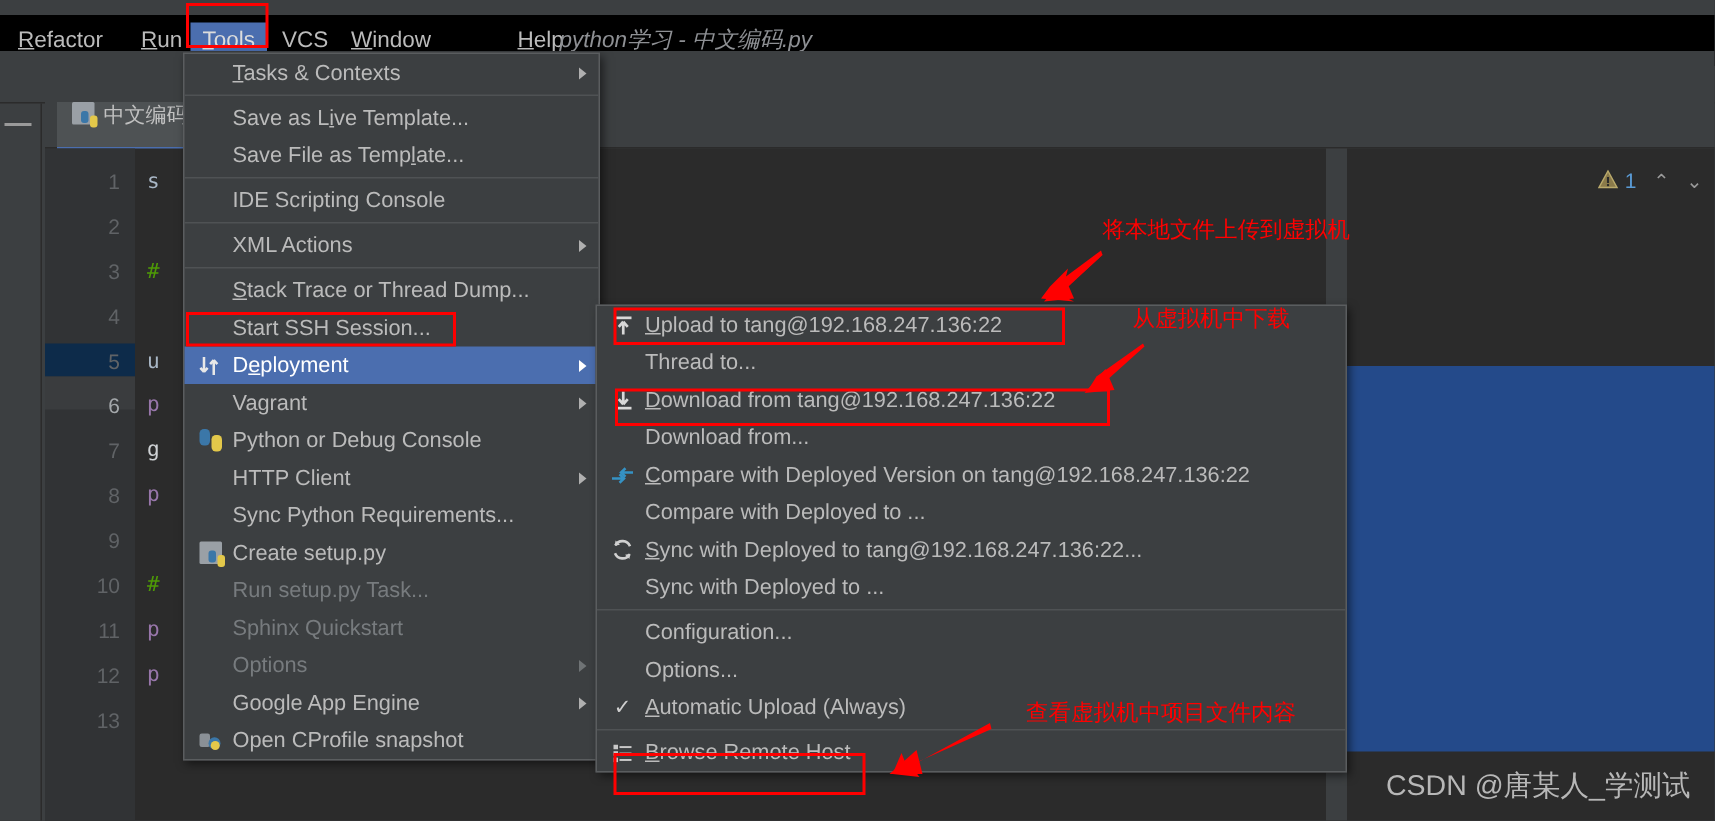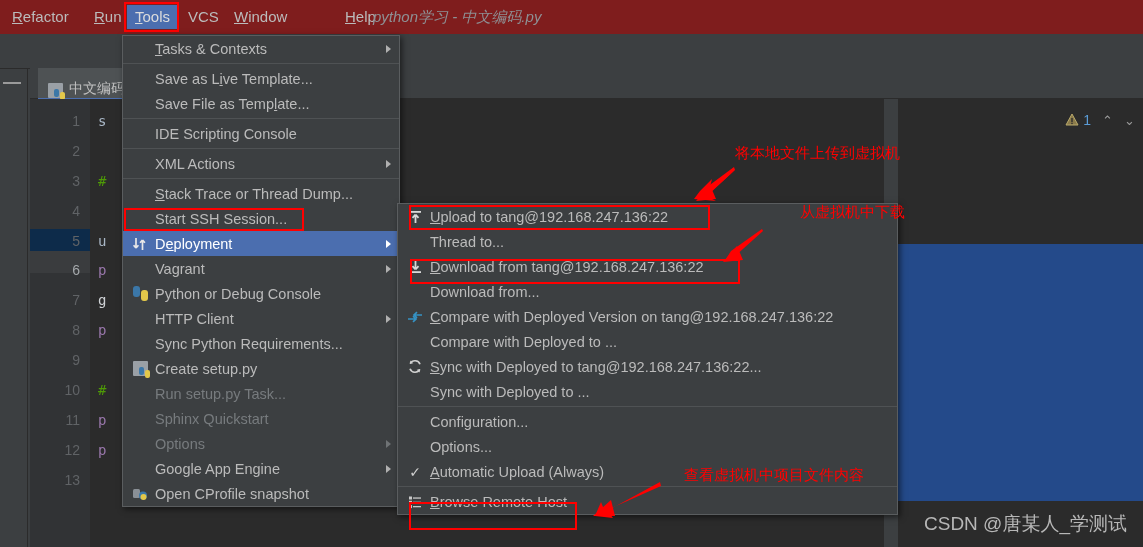--- a/index.html
+++ b/index.html
@@ -6,21 +6,21 @@
   body{
     width:1143px;height:547px;position:relative;overflow:hidden;
     font-family:"Liberation Sans","DejaVu Sans",sans-serif;
     font-size:14px;color:#bbbbbb;
     -webkit-font-smoothing:antialiased;
   }
 
   
   #ide-root{position:absolute;left:0;top:0;width:1143px;height:547px;background:#3c3f41;}
 
-  #menubar{position:absolute;left:0;top:0;width:1143px;height:34px;background:#7f1d1d;}
+  #menubar{position:absolute;left:0;top:10px;width:1143px;height:34px;background:#000000;}
   .mb-item{position:absolute;top:5px;height:24px;line-height:24px;padding:0 8px;
            color:#bbbbbb;font-size:15px;white-space:nowrap;}
   .mb-item .u{text-decoration:underline;}
   #mb-tools{background:#4b6eaf;color:#dcdcdc;}
   #win-title{position:absolute;left:373px;top:5px;height:24px;line-height:24px;
              color:#8e9094;font-size:15px;white-space:nowrap;font-style:italic;}
 
   
   #tools-redbox{position:absolute;left:124px;top:2px;width:55px;height:30px;
                 border:2px solid #ff0000;box-sizing:border-box;}
@@ -29,21 +29,21 @@
   #toolbar-row{position:absolute;left:0;top:34px;width:1143px;height:34px;background:#3c3f41;
                border-bottom:1px solid #2b2b2b;}
   #proj-y{position:absolute;left:3px;top:36px;color:#a9b7c6;font-size:14px;}
   #divider-v1{position:absolute;left:27px;top:34px;width:1px;height:513px;background:#2b2b2b;}
 
   #tabrow{position:absolute;left:30px;top:68px;width:1113px;height:30px;background:#3c3f41;
           border-bottom:1px solid #2b2b2b;}
   #collapse-btn{position:absolute;left:3px;top:76px;width:22px;height:14px;}
   #collapse-btn i{display:block;width:18px;height:2px;background:#9a9a9a;margin-top:6px;}
   #filetab{position:absolute;left:38px;top:68px;height:30px;
-           background:#4e5254;display:flex;align-items:flex-end;padding:0 10px;
+           background:#4e5254;display:flex;align-items:flex-start;padding:0 10px;
            border-bottom:2px solid #4b6eaf;}
   #filetab .lbl{color:#c0c0c0;font-size:14px;white-space:nowrap;}
 
   
   #editor{position:absolute;left:30px;top:99px;width:1113px;height:448px;background:#2b2b2b;}
   #gutter{position:absolute;left:0px;top:0px;width:60px;height:448px;background:#313335;}
   .lineno{position:absolute;right:10px;width:40px;text-align:right;color:#606366;font-size:14px;}
   #codecol{position:absolute;left:60px;top:0;width:1053px;height:448px;}
   .codeline{position:absolute;left:8px;font-size:14px;font-family:"DejaVu Sans Mono","Liberation Mono",monospace;white-space:pre;}
 
@@ -382,21 +382,21 @@
     <span class="txt"><span class="mnem">B</span>rowse Remote Host</span>
   </div>
 </div>
 
 <div class="redbox" style="left:124px;top:208px;width:180px;height:23px;"></div>
 <div class="redbox" style="left:409px;top:205px;width:301px;height:25px;"></div>
 <div class="redbox" style="left:410px;top:259px;width:330px;height:25px;"></div>
 <div class="redbox" style="left:409px;top:502px;width:168px;height:28px;"></div>
 
 <div class="redtext" style="left:735px;top:144px;text-align:right;">将本地文件上传到虚拟机</div>
-<div class="redtext" style="left:755px;top:203px;margin-left:45px;">从虚拟机中下载</div>
+<div class="redtext" style="left:755px;top:203px;">从虚拟机中下载</div>
 <div class="redtext" style="left:652px;top:466px;margin-left:32px;">查看虚拟机中项目文件内容</div>
 
 <svg class="arrowsvg" style="left:690px;top:165px;" width="50" height="40" viewBox="0 0 50 40">
   <path d="M46 4 L18 30 L22 14 L10 26 L4 34 L26 36 L14 30 Z" fill="#ff0000"></path>
   <path d="M45 5 L16 31 L8 33 L13 25 L44 2 Z" fill="#ff0000"></path>
   <path d="M6 36 L20 20 L26 34 Z" fill="#ff0000"></path>
 </svg>
 
 <svg class="arrowsvg" style="left:718px;top:228px;" width="50" height="40" viewBox="0 0 50 40">
   <path d="M45 3 L16 29 L8 31 L13 23 L44 1 Z" fill="#ff0000"></path>

